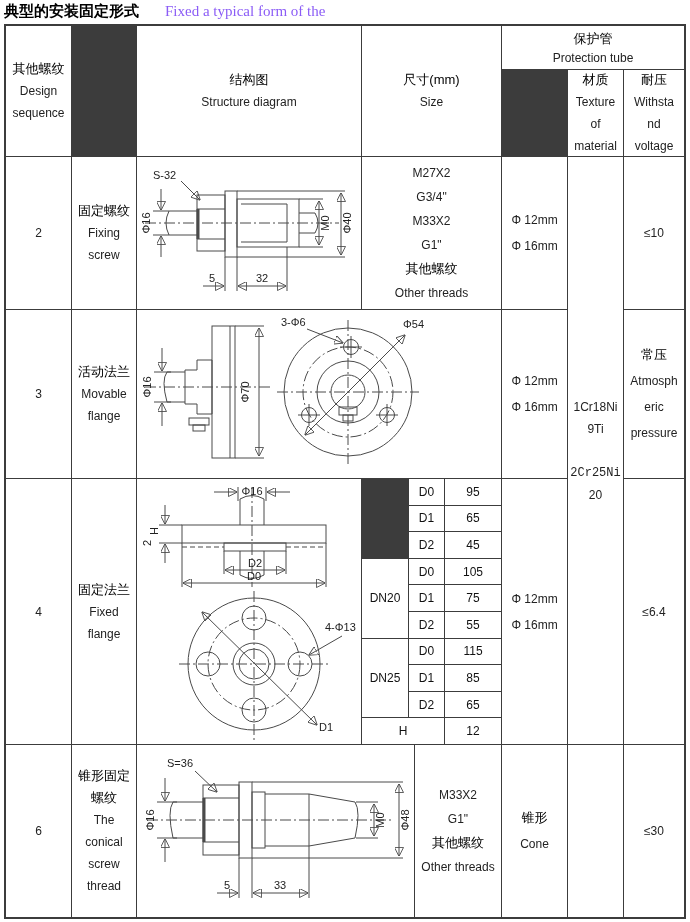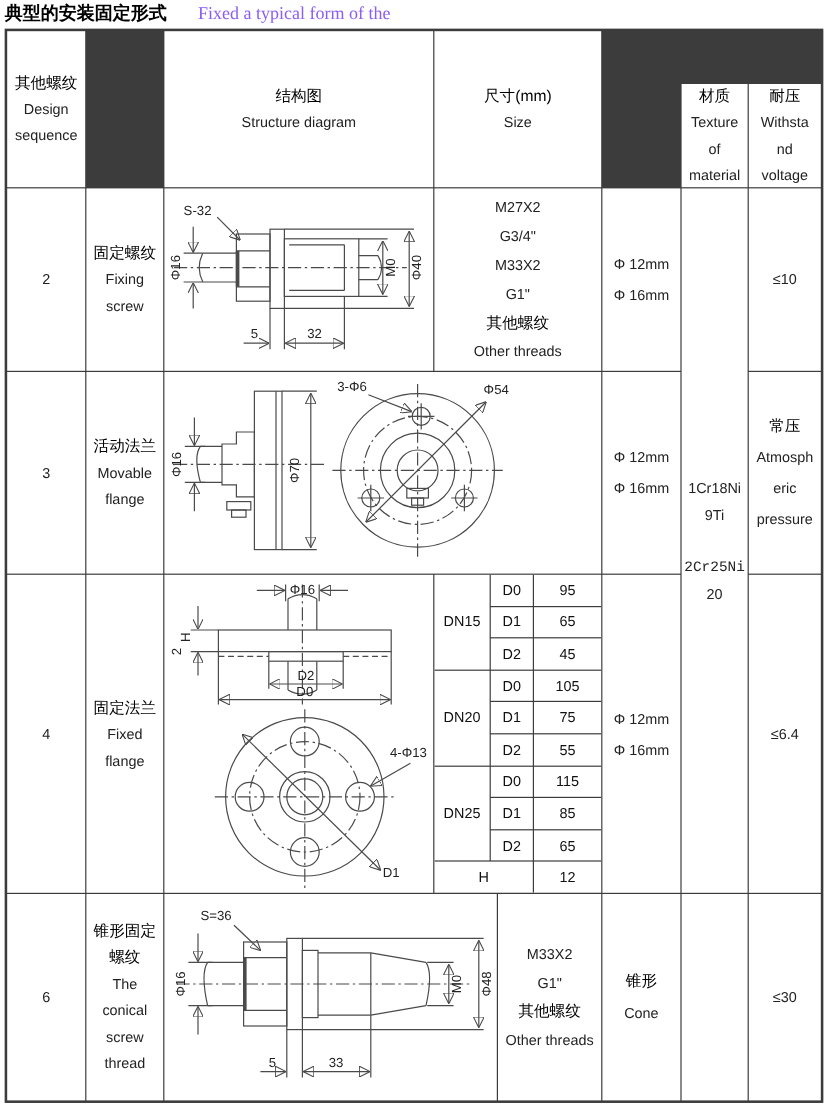--- a/index.html
+++ b/index.html
@@ -61,20 +61,24 @@
     <div class="en">Design</div>
     <div class="en">sequence</div>
   </div>
   <div class="cell" style="grid-area:1/3/3/4">
     <div class="zh">结构图</div>
     <div class="en">Structure diagram</div>
   </div>
   <div class="cell" style="grid-area:1/4/3/6">
     <div class="zh">尺寸(mm)</div>
     <div class="en">Size</div>
+  </div>
+  <div class="cell" style="grid-area:1/6/2/9">
+    <div class="zh" style="line-height:20px">保护管</div>
+    <div class="en" style="line-height:18px">Protection tube</div>
   </div>
   <div class="cell" style="grid-area:2/7/3/8">
     <div class="zh">材质</div>
     <div class="en">Texture</div>
     <div class="en">of</div>
     <div class="en">material</div>
   </div>
   <div class="cell" style="grid-area:2/8/3/9">
     <div class="zh">耐压</div>
     <div class="en">Withsta</div>
@@ -287,21 +291,20 @@
 
       <line x1="65" y1="133" x2="180" y2="246" marker-start="url(#ar)" marker-end="url(#ar)"></line>
       <text x="182" y="252">D1</text>
 
       <text x="188" y="152">4-Φ13</text>
       <line x1="205" y1="157" x2="172" y2="176" marker-end="url(#ar)"></line>
     </svg>
   </div>
   <div class="cell" style="grid-area:5/4/6/6">
     <div class="nest">
-      <div class="ncell" style="grid-area:1/1/4/2">DN15</div>
       <div class="ncell" style="grid-area:1/2/2/3">D0</div>
       <div class="ncell" style="grid-area:1/3/2/4">95</div>
       <div class="ncell" style="grid-area:2/2/3/3">D1</div>
       <div class="ncell" style="grid-area:2/3/3/4">65</div>
       <div class="ncell" style="grid-area:3/2/4/3">D2</div>
       <div class="ncell" style="grid-area:3/3/4/4">45</div>
 
       <div class="ncell" style="grid-area:4/1/7/2">DN20</div>
       <div class="ncell" style="grid-area:4/2/5/3">D0</div>
       <div class="ncell" style="grid-area:4/3/5/4">105</div>

